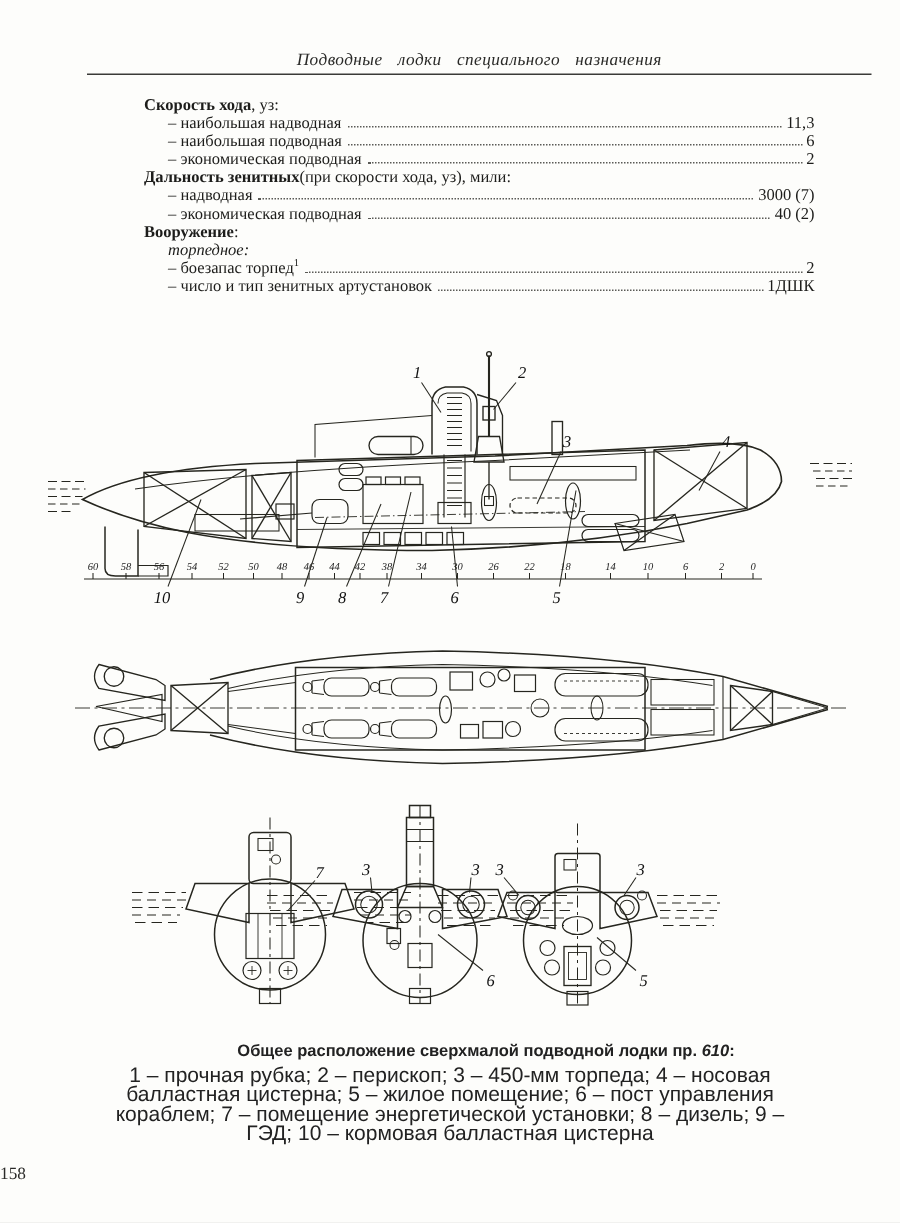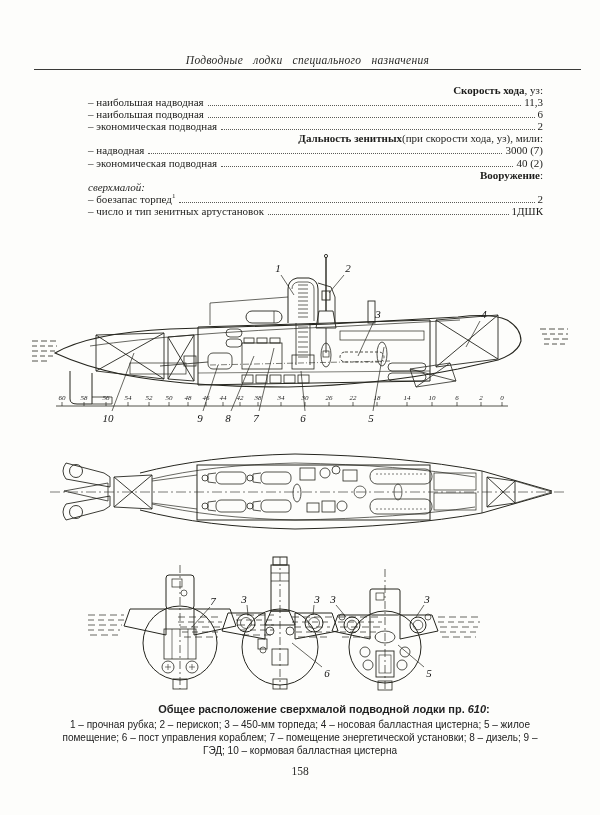--- a/index.html
+++ b/index.html
@@ -3,45 +3,45 @@
 <meta charset="utf-8">
 <style>
   * { margin:0; padding:0; box-sizing:border-box; }
   html,body { background:#e8e8e6; }
   .page {
     width:600px; height:815px; margin:0 auto; position:relative;
     background:#fdfdfb; color:#1d1d1b;
     font-family:"Liberation Serif", serif;
     overflow:hidden;
   }
-  .content { padding:34px 57px 0 72px;margin-top:20px; }
+  .content { padding:34px 57px 0 96px; }
   
   .running-head { text-align:center; font-style:italic; font-size:11.5px; word-spacing:7px; letter-spacing:0.3px; color:#2a2a28; }
   .head-rule { border:0; border-top:1.6px solid #3a3a38; margin:3px -38px 0 -38px; }
   
   .specs { margin-top:14px; font-size:11px; line-height:12.1px; }
   .spec-row { display:flex; align-items:baseline; }
-  .spec-heading { font-weight:bold;justify-content:flex-end; }
+  .spec-heading { font-weight:bold; }
   .spec-heading .rest { font-weight:normal;font-family:Liberation Serif, serif; }
   .spec-sub { font-style:italic; margin-left:16px; }
   .spec-item { margin-left:16px;text-align:center; }
   .leader { flex:1; min-width:12px; border-bottom:1.4px dotted #5a5a56; margin:0 3px 2px 4px; }
   .val { white-space:nowrap; }
   sup.fnote { font-size:7px; vertical-align:super; line-height:0; }
   
   .fig { margin-top:36px; }
   .fig svg { display:block; }
   .draw { stroke:#26261f; fill:none; }
   text.callout { font:italic 11px "Liberation Serif", serif; fill:#111; stroke:none; }
   text.frame-num { font:italic 7px "Liberation Serif", serif; fill:#222; stroke:none; }
   
-  .caption { margin-top:12px; text-align:center; font-family:"Liberation Sans", sans-serif; font-weight:bold; font-size:11px; color:#222;padding-left:48px; }
+  .caption { margin-top:24px; text-align:center; font-family:"Liberation Sans", sans-serif; font-weight:bold; font-size:11px; color:#222;padding-left:48px; }
   .caption .proj { font-style:italic; }
-  .legend { margin:3px auto 0 auto; width:478px; text-align:center; font-family:"Liberation Sans", sans-serif; font-size:10px; line-height:13px; color:#222; }
-  .page-number { position:absolute; bottom:38px; left:0; right:0; text-align:center; font-size:11.5px; color:#2a2a28;margin-top:47px; }
+  .legend { margin:3px auto 0 auto; width:478px; text-align:center; font-family:"Liberation Sans", sans-serif; font-size:14px; line-height:13px; color:#222; }
+  .page-number { position:absolute; bottom:26px; left:0; right:0; font-size:11.5px; color:#2a2a28;margin-top:47px; }
 </style>
 </head>
 <body>
 
 <div class="page">
   <div class="content">
     <div class="running-head">Подводные лодки специального назначения</div>
     <hr class="head-rule">
 
     <div class="specs">
@@ -77,21 +77,21 @@
       <div class="spec-row spec-item">
         <span>– экономическая подводная</span>
           <span class="leader"></span>
           <span class="val">40 (2)</span>
       </div>
 
       <div class="spec-row spec-heading">
         <span>Вооружение</span>
           <span class="rest">:</span>
       </div>
-      <div class="spec-row spec-sub">сверхмалой:</div>
+      <div class="spec-row spec-sub">торпедное:</div>
       <div class="spec-row spec-item">
         <span><span>– боезапас торпед</span><sup class="fnote">1</sup></span>
           <span class="leader"></span>
           <span class="val">2</span>
       </div>
       <div class="spec-row spec-item">
         <span>– число и тип зенитных артустановок</span>
           <span class="leader"></span>
           <span class="val">1ДШК</span>
       </div>

